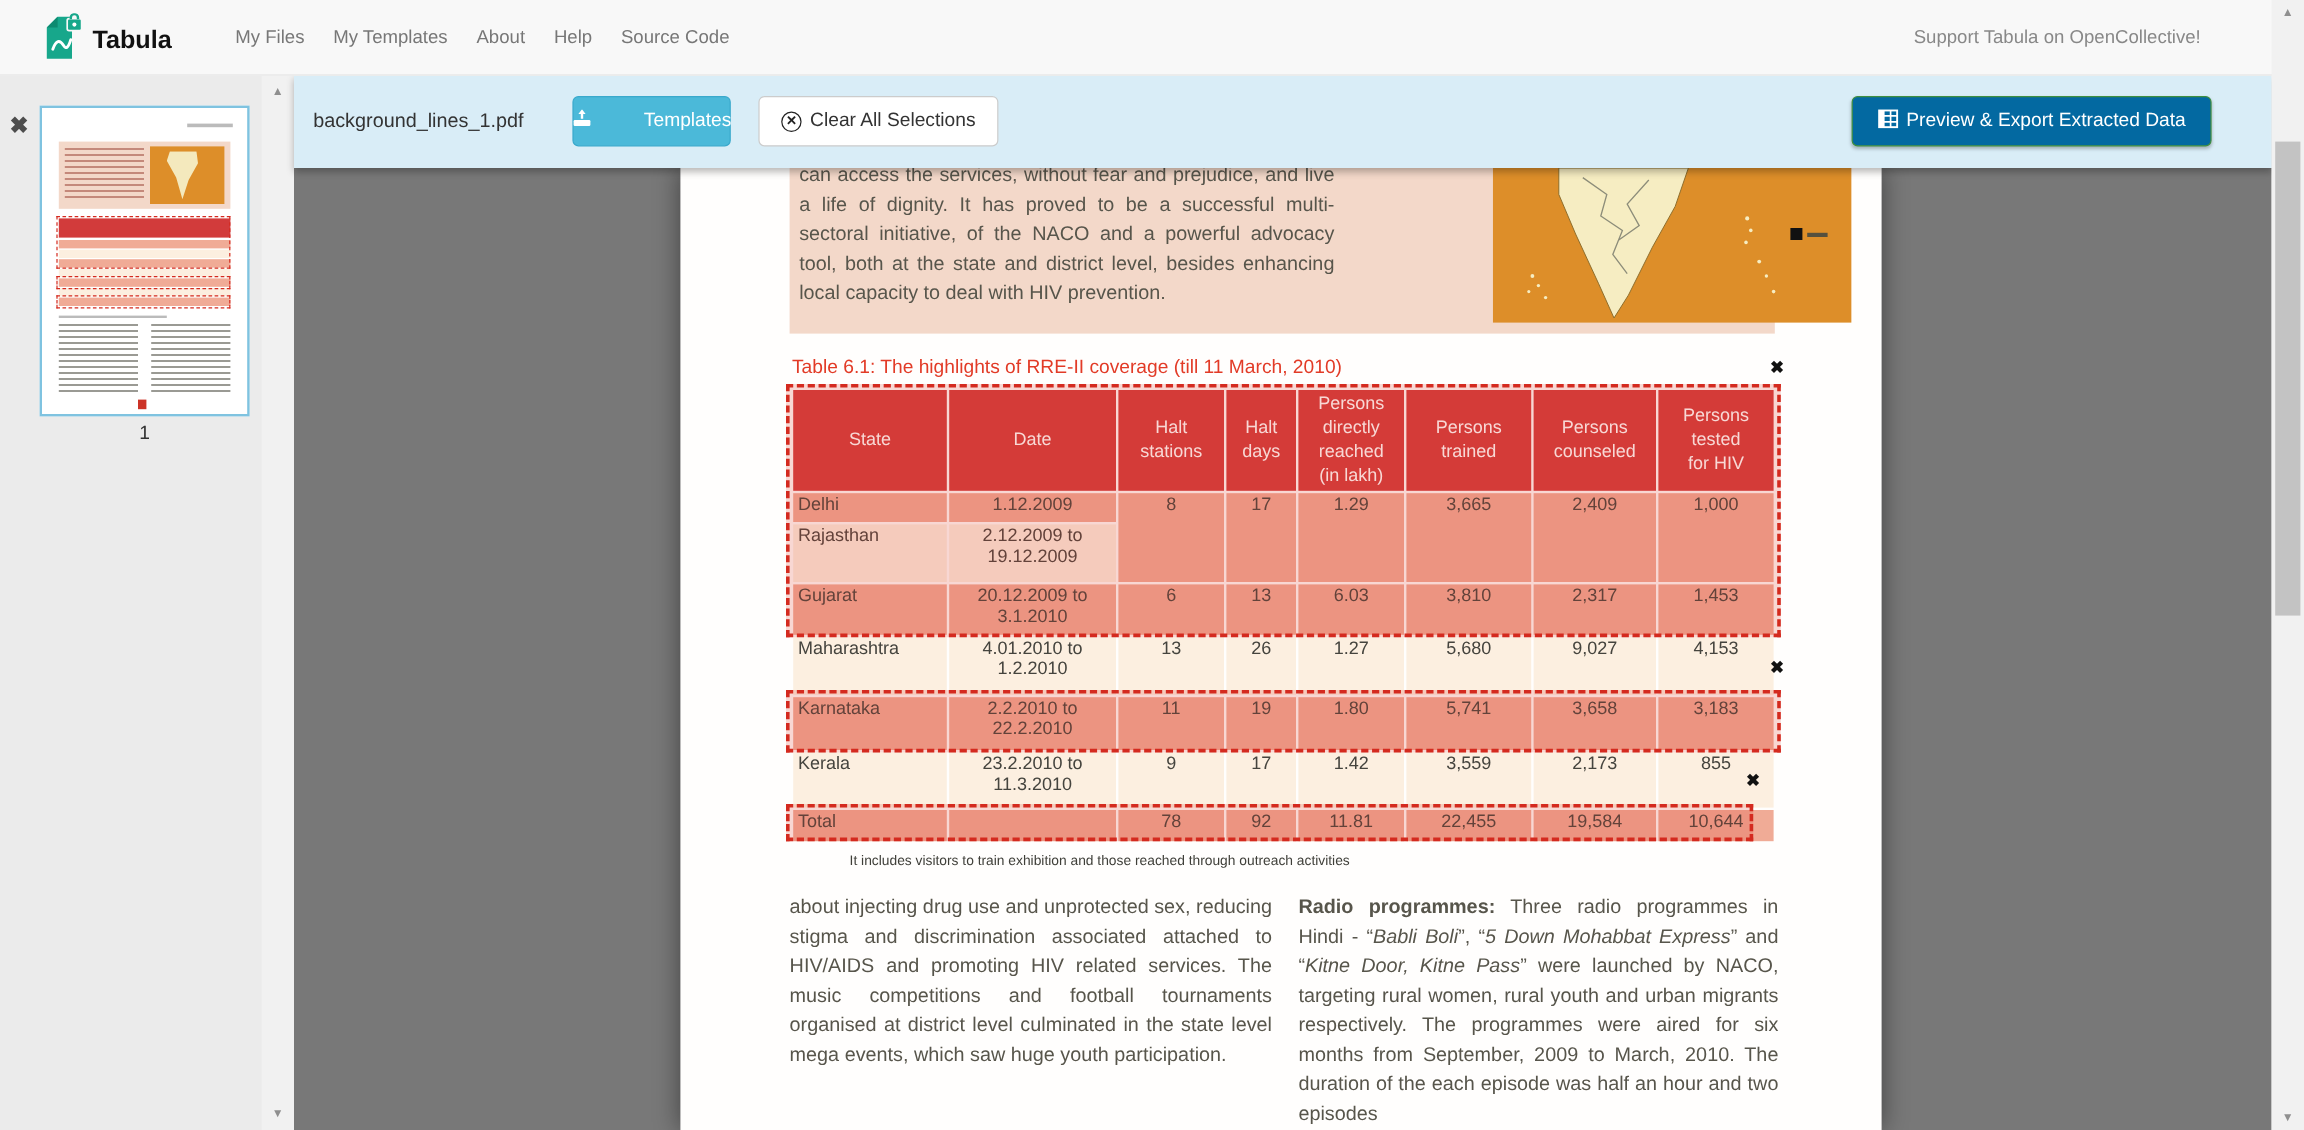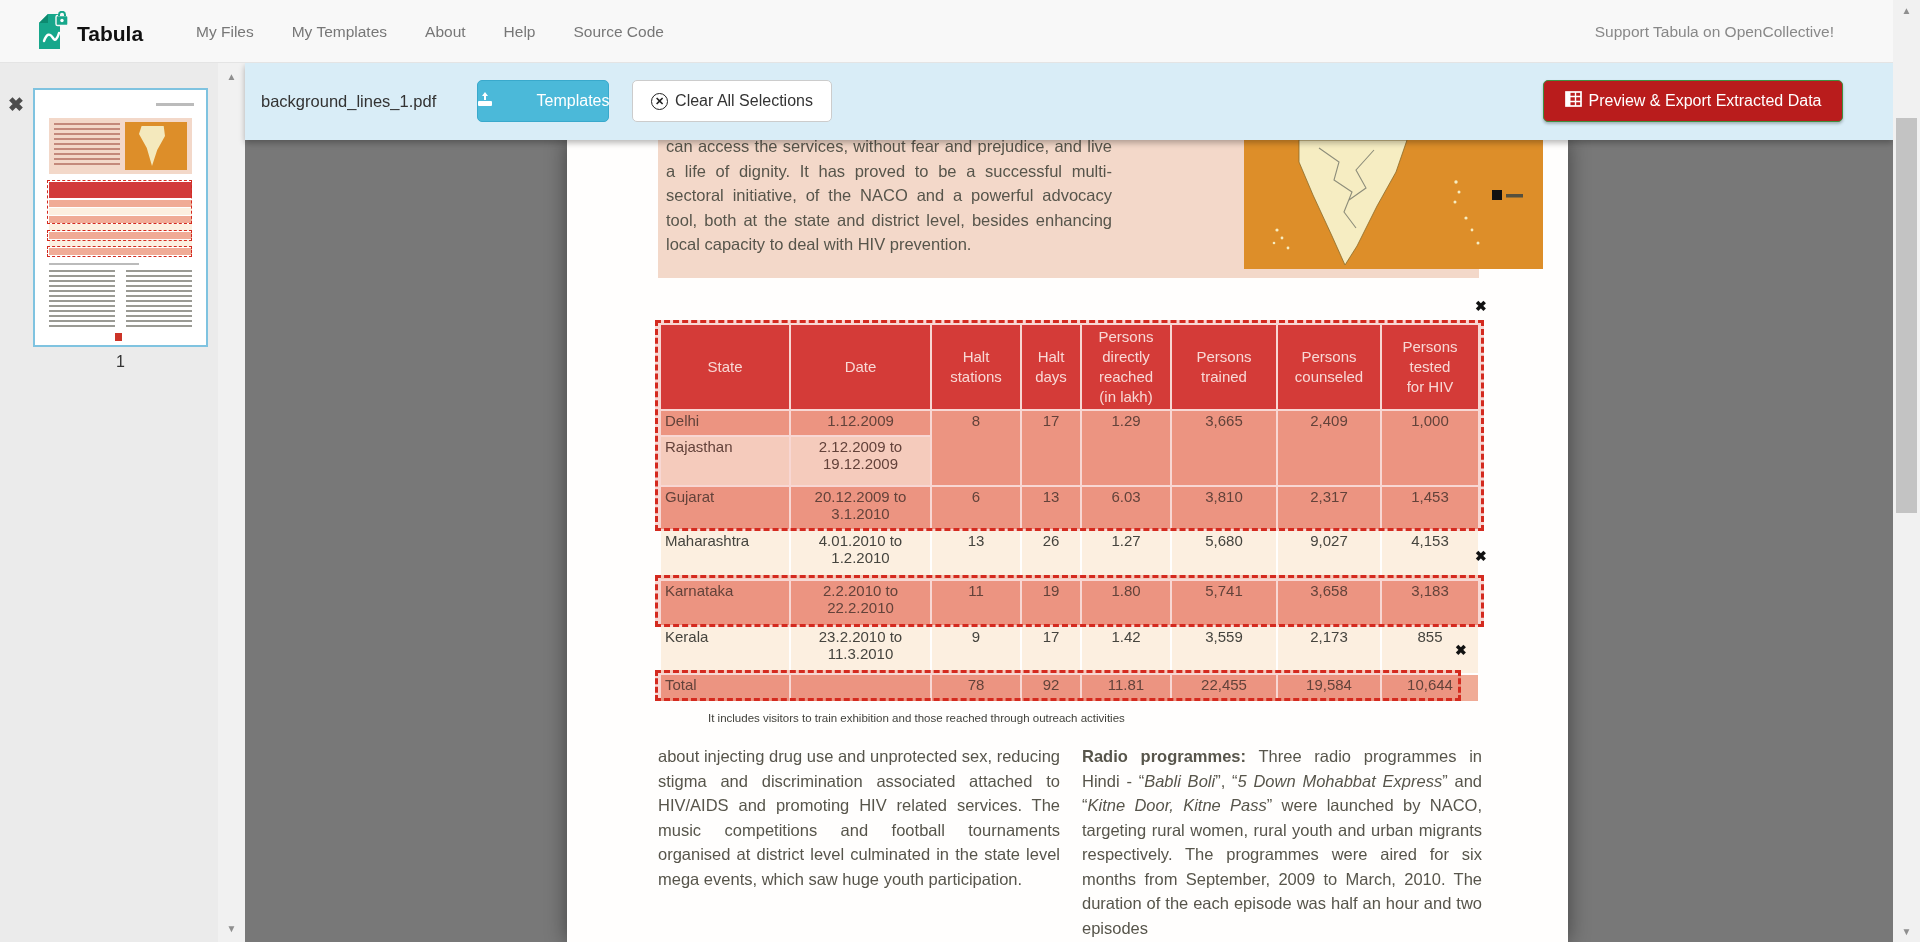--- a/index.html
+++ b/index.html
@@ -4,37 +4,37 @@
 <style>
   * { margin:0; padding:0; box-sizing:border-box; }
   html,body { width:1920px; height:942px; overflow:hidden; background:#fff;
               font-family:"Liberation Sans", sans-serif; }
 
   
   .navbar { position:absolute; left:0; top:0; width:1920px; height:63px;
             background:#f8f8f8; border-bottom:1px solid #e4e4e4; z-index:30; }
   .brand-wrap { position:absolute; left:36px; top:11px; display:flex; align-items:center; gap:8px; }
   .brand { font-size:21px; font-weight:bold; color:#111; }
-  .nav-links { position:absolute; left:196px; top:0; height:63px; display:flex; align-items:center; gap:38px; }
+  .nav-links { position:absolute; left:196px; top:0; height:63px; display:flex; align-items:center; gap:24px; }
   .nav-link { color:#777; font-size:15.5px; cursor:pointer; }
   .nav-right { position:absolute; right:86px; top:0; height:63px; display:flex; align-items:center; }
   .nav-right span { color:#888; font-size:15.5px; }
 
   
   .toolbar { position:absolute; left:245px; top:63px; width:1648px; height:77px;
              background:#d9edf7; z-index:20; box-shadow:0 3px 6px rgba(0,0,0,.28); }
   .filename { position:absolute; left:16px; top:0; height:77px; display:flex; align-items:center;
               font-size:16.5px; color:#333; }
   .btn { position:absolute; top:17px; height:42px; border-radius:5px; display:flex;
          align-items:center; justify-content:center; gap:7px; font-size:16px; cursor:pointer;
          padding:0 14px; }
   .btn-templates { left:232px; width:132px; background:#4bb9d9; border:1px solid #39a9cc; color:#fff;gap:44px; }
   .btn-clear { left:387px; width:200px; background:#ffffff; border:1px solid #cccccc; color:#333; }
   .btn-auto { left:624px; width:180px; background:#e7e7e7; border:1px solid #d2d2d2; color:#9d9d9d; }
-  .btn-export { left:1298px; width:300px; background:#b91c1c; border:1px solid #3f8f3f; color:#fff;
+  .btn-export { left:1298px; width:300px; background:#0369a1; border:1px solid #3f8f3f; color:#fff;
                 box-shadow:0 2px 3px rgba(0,0,0,.25); }
   .icon-circle-x { display:inline-flex; width:17px; height:17px; border:1.8px solid #222;
                    border-radius:50%; color:#222; font-size:11px; line-height:13px;
                    align-items:center; justify-content:center; font-weight:bold; }
 
   
   .sidebar { position:absolute; left:0; top:63px; width:245px; height:879px; background:#ebebeb; }
   .sidebar-close { position:absolute; left:8px; top:30px; font-size:19px; color:#4d4d4d;
                    font-weight:bold; cursor:pointer; }
   .thumb-box { position:absolute; left:33px; top:25px; width:175px; height:259px;
@@ -225,20 +225,21 @@
           <circle cx="211" cy="62" r="1.5" fill="#f6edc2"></circle>
             <circle cx="222" cy="78" r="1.6" fill="#f6edc2"></circle>
           <circle cx="228" cy="90" r="1.4" fill="#f6edc2"></circle>
             <circle cx="234" cy="103" r="1.5" fill="#f6edc2"></circle>
           <rect x="248" y="50" width="10" height="10" fill="#111"></rect>
           <rect x="262" y="54" width="17" height="3.5" fill="#55503e"></rect>
         </svg>
       </div>
     </div>
 
+    <div class="table-title">Table 6.1: The highlights of RRE-II coverage (till 11 March, 2010)</div>
 
     <table class="rre">
       <colgroup>
         <col style="width:128px">
           <col style="width:139px">
           <col style="width:88px">
           <col style="width:58px">
         <col style="width:88px">
           <col style="width:104px">
           <col style="width:102px">

